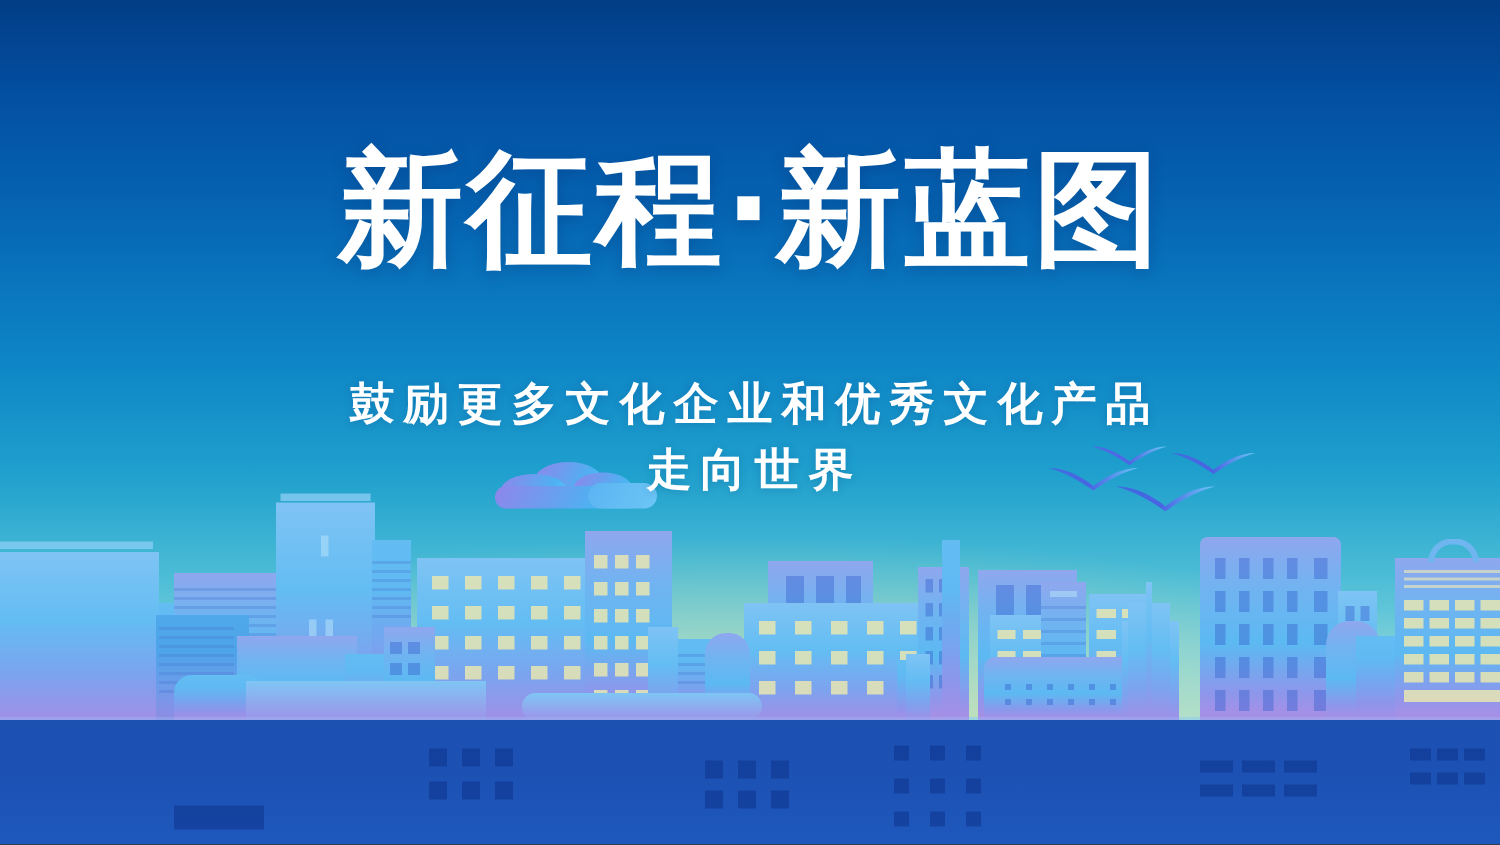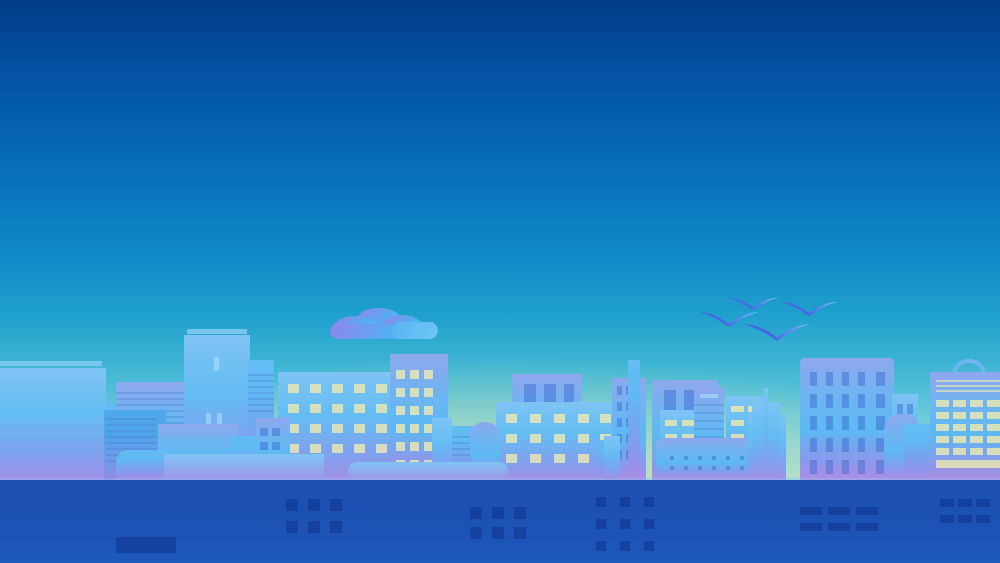--- a/index.html
+++ b/index.html
@@ -499,18 +499,21 @@
     <div class="refl" style="left:828px; bottom:32px; width:22px; height:8px;"></div>
     <div class="refl" style="left:856px; bottom:32px; width:22px; height:8px;"></div>
     <div class="refl" style="left:940px; bottom:56px; width:14px; height:8px;"></div>
     <div class="refl" style="left:958px; bottom:56px; width:14px; height:8px;"></div>
     <div class="refl" style="left:976px; bottom:56px; width:14px; height:8px;"></div>
     <div class="refl" style="left:940px; bottom:40px; width:14px; height:8px;"></div>
     <div class="refl" style="left:958px; bottom:40px; width:14px; height:8px;"></div>
     <div class="refl" style="left:976px; bottom:40px; width:14px; height:8px;"></div>
   </div>
 
+  <div class="title">新征程·新蓝图</div>
 
   <div class="sub">
+    <div class="line">鼓励更多文化企业和优秀文化产品</div>
+    <div class="line">走向世界</div>
   </div>
 
 
 </div>
 
 </body></html>

